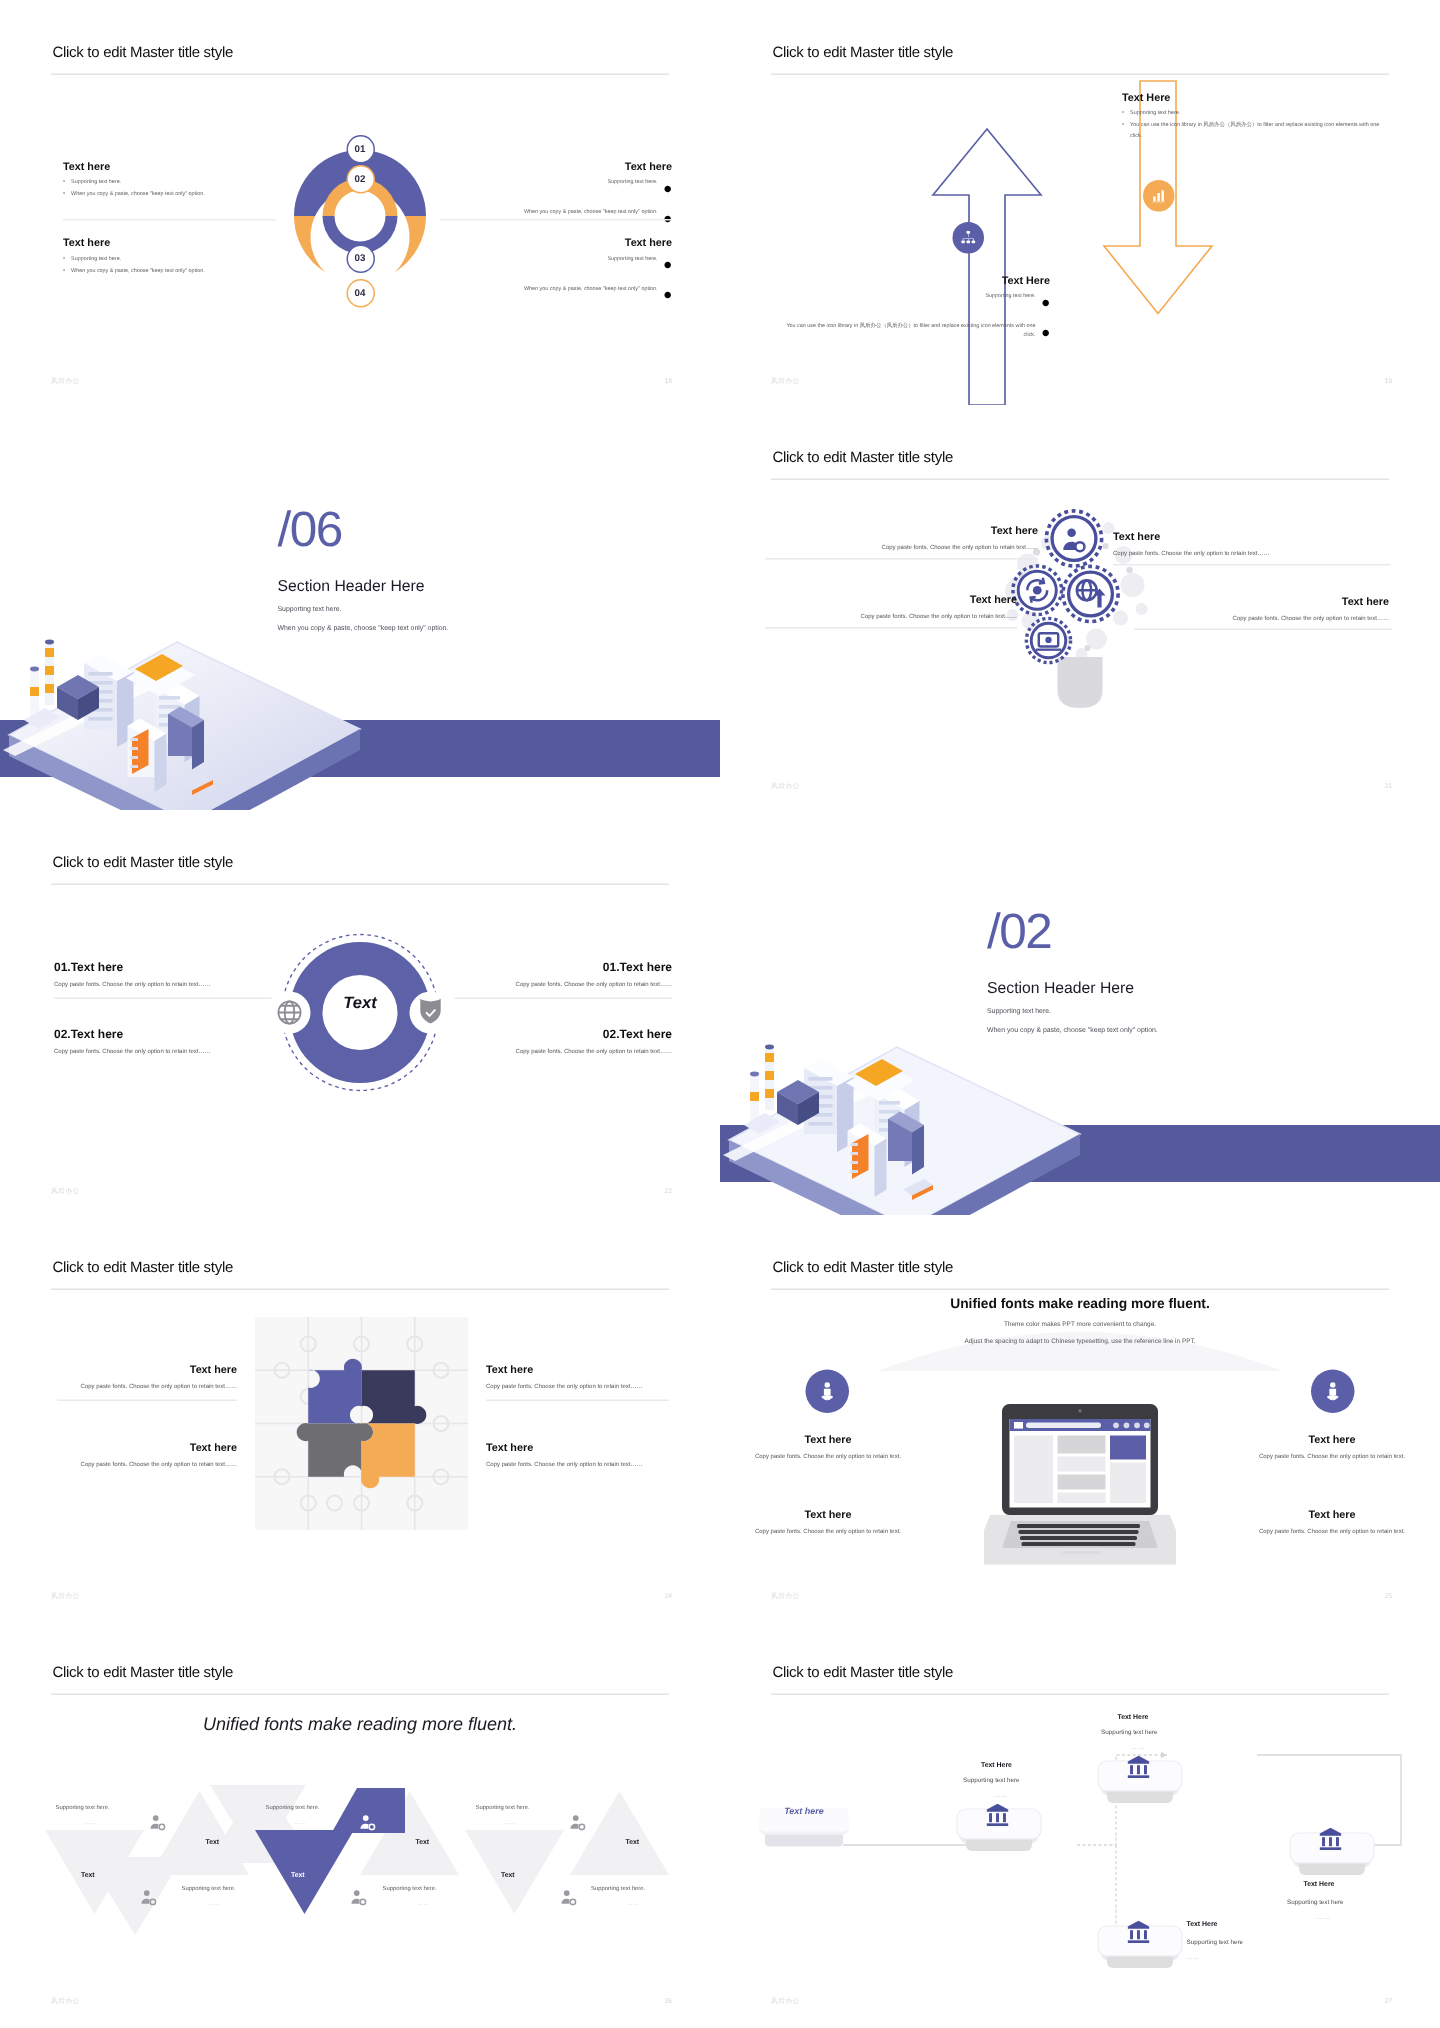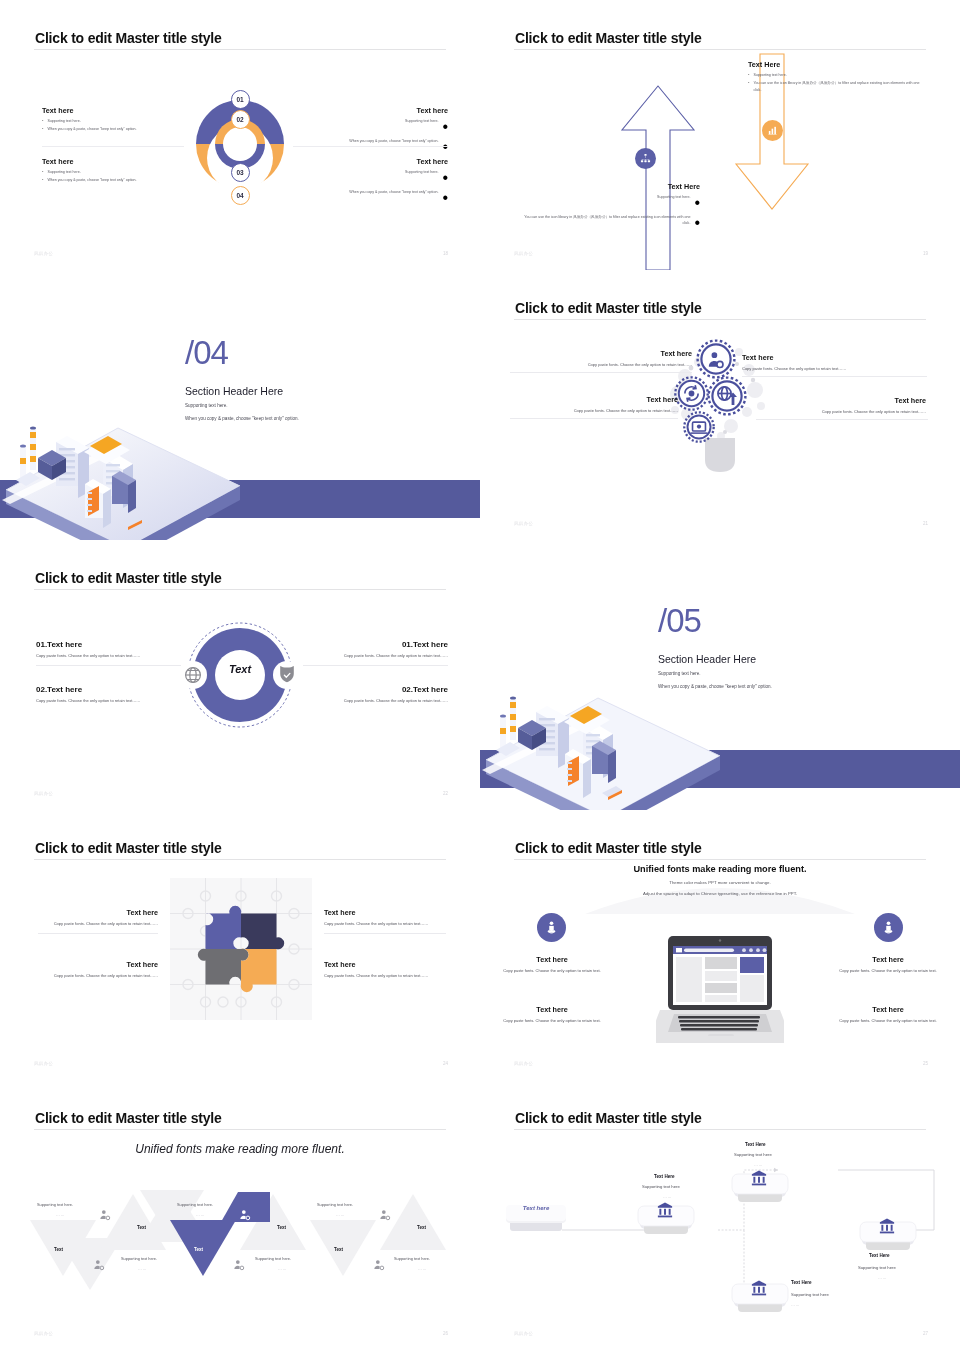--- a/index.html
+++ b/index.html
@@ -7,21 +7,21 @@
     width: 960px; height: 1352px;
     background: #fff;
     font-family: "Liberation Sans", sans-serif;
     overflow: hidden;
   }
   .deck { display: grid; grid-template-columns: 480px 480px; grid-template-rows: repeat(5, 270px); }
   .slide { position: relative; width: 480px; height: 270px; background: #fff; overflow: hidden; }
 
   .s-title {
     position: absolute; left: 35px; top: 30px;
-    font-size: 14px; font-weight: bold; color: #111;
+    font-size: 10px; font-weight: normal; color: #111;
     letter-spacing: -0.2px;
   }
   .s-rule { position: absolute; left: 34px; top: 49px; width: 412px; height: 1px; background: #e3e3e5; }
   .foot-left { position: absolute; left: 34px; bottom: 14px; font-size: 4.5px; color: #dadade; letter-spacing: .3px; }
   .foot-num { position: absolute; right: 32px; bottom: 14px; font-size: 4.5px; color: #d5d5da; }
 
   
   .th { font-size: 7.2px; font-weight: bold; color: #111; }
   .tb { font-size: 3.6px; color: #5c5c64; line-height: 1.75; }
   .tb2 { font-size: 4px; color: #55555d; line-height: 1.6; }
@@ -287,21 +287,21 @@
     <rect x="20" y="66" width="6" height="32" fill="#f5f6fc"></rect>
     <rect x="20" y="78" width="6" height="6" fill="#f5a623"></rect>
     <ellipse cx="23" cy="66" rx="3" ry="1.6" fill="#6f76b4"></ellipse>
     <path d="M38 78 L52 70 L66 78 L52 86 Z" fill="#6e75b0"></path>
     <path d="M38 78 L38 92 L52 100 L52 86 Z" fill="#565d99"></path>
     <path d="M52 86 L66 78 L66 92 L52 100 Z" fill="#464d85"></path>
     <path d="M16 100 L30 92 L40 98 L26 106 Z" fill="#e9ecf8"></path>
     <path d="M122 143 L136 136 L142 140 L128 147 Z" fill="#dfe3f3"></path>
     <path d="M128 147 L142 140 L142 143 L128 150 Z" fill="#f5822b"></path>
   </svg>
-  <div class="sec-num" style="left:185px; top:64px;">/04</div>
+  <div class="sec-num" style="left:185px; top:64px;">/06</div>
   <div class="sec-head" style="left:185px; top:115px;">Section Header Here</div>
   <div class="sec-sub" style="left:185px; top:133px;">Supporting text here.</div>
   <div class="sec-sub" style="left:185px; top:146px;">When you copy &amp; paste, choose "keep text only" option.</div>
 </div>
 
 <div class="slide">
   <div class="s-title">Click to edit Master title style</div>
   <div class="s-rule"></div>
 
   <svg style="position:absolute; left:185px; top:62px;" width="110" height="150" viewBox="0 0 110 150">
@@ -504,21 +504,21 @@
     <rect x="20" y="66" width="6" height="32" fill="#f5f6fc"></rect>
     <rect x="20" y="78" width="6" height="6" fill="#f5a623"></rect>
     <ellipse cx="23" cy="66" rx="3" ry="1.6" fill="#6f76b4"></ellipse>
     <path d="M38 78 L52 70 L66 78 L52 86 Z" fill="#6e75b0"></path>
     <path d="M38 78 L38 92 L52 100 L52 86 Z" fill="#565d99"></path>
     <path d="M52 86 L66 78 L66 92 L52 100 Z" fill="#464d85"></path>
     <path d="M16 100 L30 92 L40 98 L26 106 Z" fill="#e9ecf8"></path>
     <path d="M122 143 L136 136 L142 140 L128 147 Z" fill="#dfe3f3"></path>
     <path d="M128 147 L142 140 L142 143 L128 150 Z" fill="#f5822b"></path>
   </svg>
-  <div class="sec-num" style="left:178px; top:62px;">/05</div>
+  <div class="sec-num" style="left:178px; top:62px;">/02</div>
   <div class="sec-head" style="left:178px; top:113px;">Section Header Here</div>
   <div class="sec-sub" style="left:178px; top:131px;">Supporting text here.</div>
   <div class="sec-sub" style="left:178px; top:144px;">When you copy &amp; paste, choose "keep text only" option.</div>
 </div>
 
 <div class="slide">
   <div class="s-title">Click to edit Master title style</div>
   <div class="s-rule"></div>
 
   <svg style="position:absolute; left:170px; top:68px;" width="142" height="142" viewBox="0 0 142 142">

